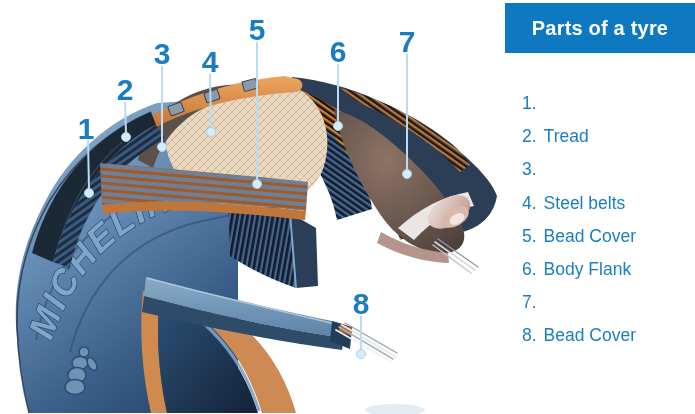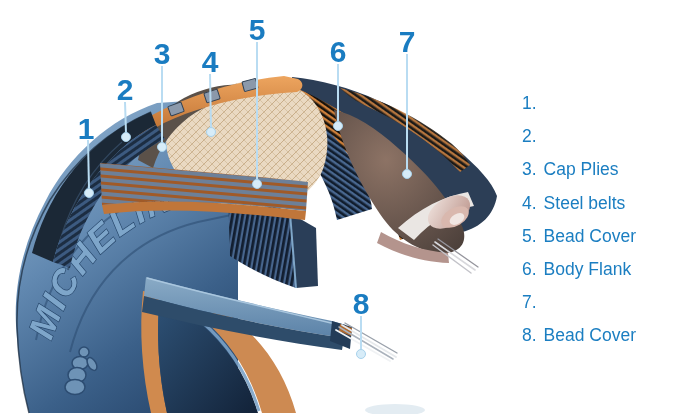--- a/index.html
+++ b/index.html
@@ -218,31 +218,34 @@
         <text class="co-num" x="407" y="52">7</text>
       </g>
       <g>
         <line class="leader" x1="361" y1="316" x2="361" y2="350"></line>
         <circle class="leader-dot" cx="361" cy="354" r="4.5"></circle>
         <text class="co-num" x="361" y="314">8</text>
       </g>
     </g>
   </svg>
 
+  <div class="title-box">
+    <span>Parts of a tyre</span>
+  </div>
 
   <div class="legend">
     <div class="legend-item">
       <span class="legend-num">1.</span>
     </div>
     <div class="legend-item">
       <span class="legend-num">2.</span>
+      <span>Tread</span>
     </div>
     <div class="legend-item">
       <span class="legend-num">3.</span>
-      <span>Cap Plies</span>
     </div>
     <div class="legend-item">
       <span class="legend-num">4.</span>
       <span>Steel belts</span>
     </div>
     <div class="legend-item">
       <span class="legend-num">5.</span>
       <span>Bead Cover</span>
     </div>
     <div class="legend-item">

